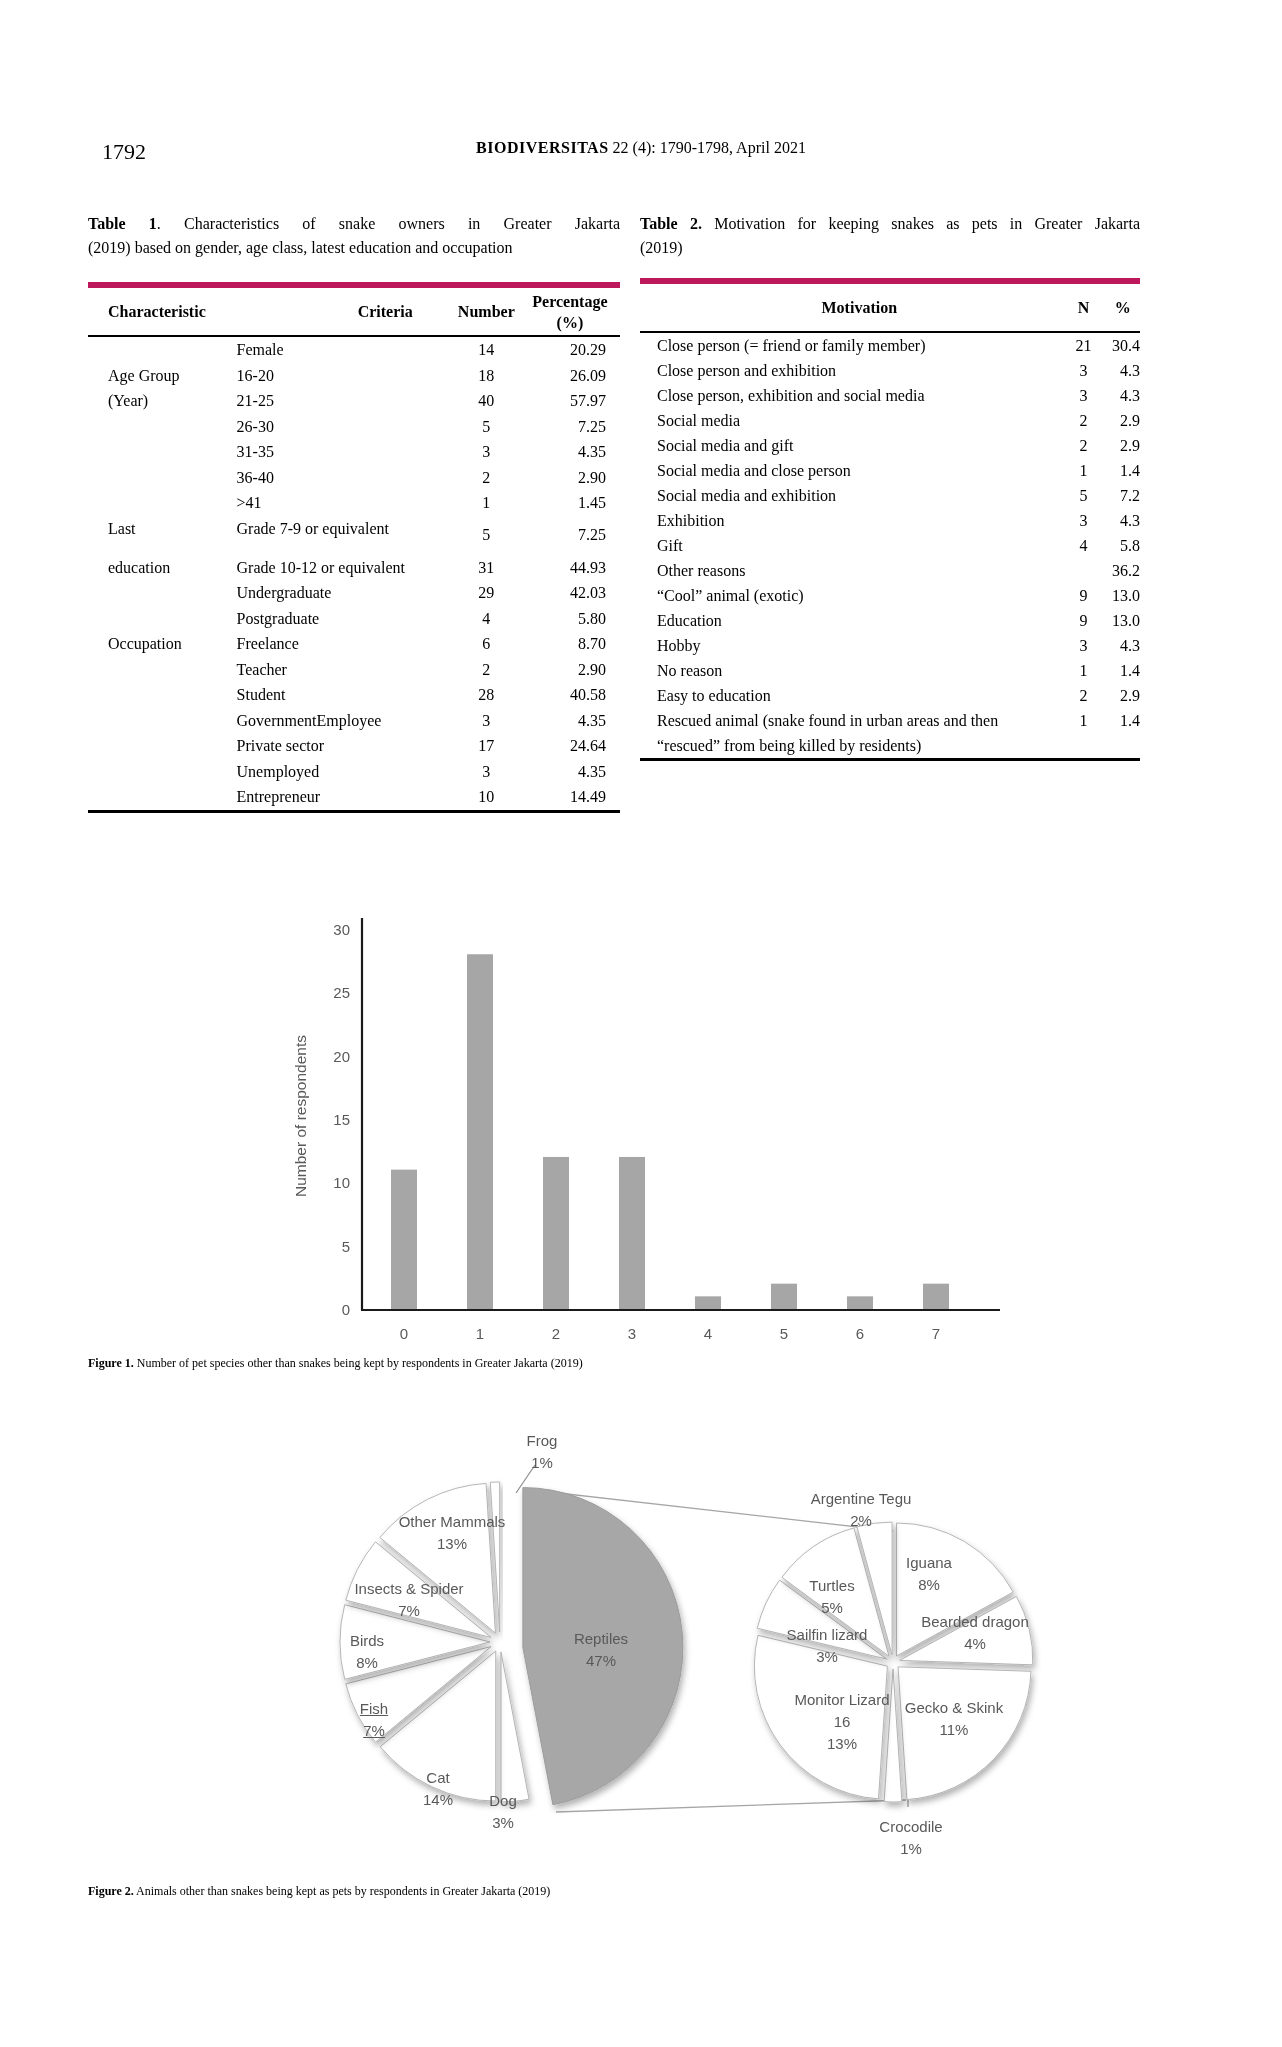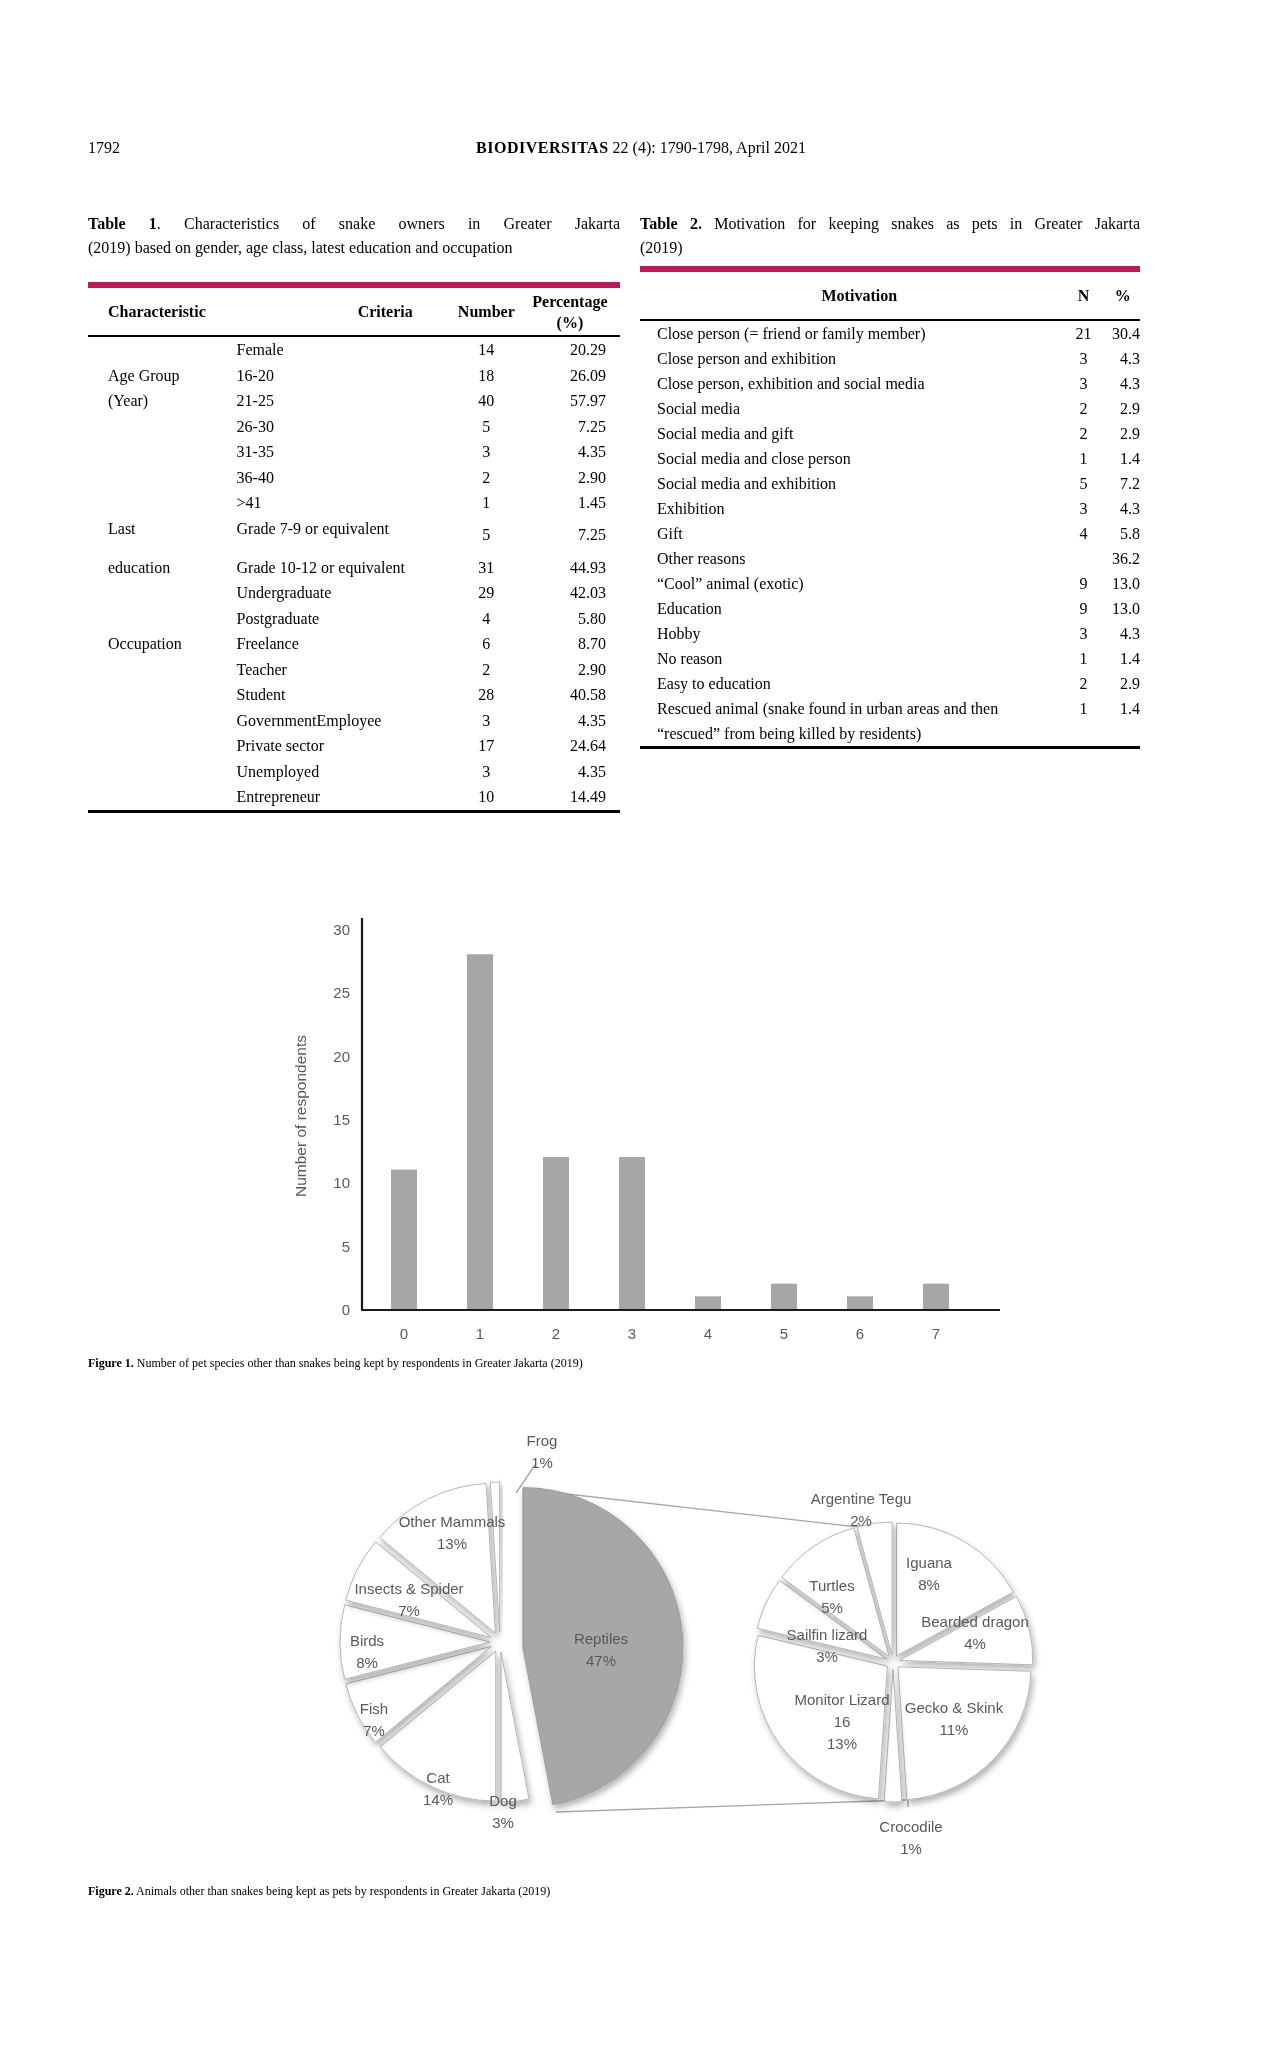--- a/index.html
+++ b/index.html
@@ -1,34 +1,34 @@
 <!DOCTYPE html>
 <html><head>
 <meta charset="utf-8">
 <style>
   html,body{margin:0;padding:0;}
   body{position:relative;width:1282px;height:2047px;background:#ffffff;
        font-family:"Liberation Serif",serif;color:#000;}
   
-  .pagenum{position:absolute;left:88px;top:139px;font-size:16px;}
+  .pagenum{position:absolute;left:102px;top:139px;font-size:22px;}
   .journal{position:absolute;left:0;top:139px;width:1282px;text-align:center;font-size:16px;}
   .journal b{letter-spacing:0.5px;}
   
   .tcap{position:absolute;font-size:16px;line-height:23.5px;}
   .t1cap{left:88px;top:212px;width:532px;}
   .t2cap{left:640px;top:212px;width:500px;}
   .capline1{text-align:justify;text-align-last:justify;}
   .fcap{position:absolute;left:88px;font-size:12px;white-space:nowrap;}
   .f1cap{top:1356px;}
   .f2cap{top:1884px;}
   
   table.paper{position:absolute;border-collapse:collapse;font-size:16px;
       border-top:6px solid #be185d;border-bottom:3px solid #000;}
   table.t1{left:88px;top:282px;width:532px;}
-  table.t2{left:640px;top:266px;width:500px;}
+  table.t2{left:640px;top:278px;width:500px;}
   table.paper th{border-bottom:2.5px solid #000;font-weight:bold;vertical-align:middle;
       height:47px;padding:0;line-height:21px;}
   table.paper td{padding:0;vertical-align:top;}
   .t1 td{line-height:25.5px;}
   .t2 td{line-height:25px;}
   .t1 .c1{width:152px;text-align:left;padding-left:20px;}
   .t1 .c2{width:200px;text-align:left;padding-right:40px;}
   .t1 .c3{width:75px;text-align:center;}
   .t1 .c4{width:105px;text-align:right;padding-right:14px;}
   .t1 th.c1{text-align:left;}
@@ -351,21 +351,21 @@
         <div>47%</div>
       </div>
       <div class="plabel" style="left: 503px; top: 1812px;">
         <div>Dog</div>
         <div>3%</div>
       </div>
       <div class="plabel" style="left: 438px; top: 1789px;">
         <div>Cat</div>
         <div>14%</div>
       </div>
-      <div class="plabel" style="left: 374px; top: 1720px;">
+      <div class="plabel" style="left: 374px; top: 1720px; text-decoration: underline;">
         <div>Fish</div>
         <div>7%</div>
       </div>
       <div class="plabel" style="left: 367px; top: 1652px;">
         <div>Birds</div>
         <div>8%</div>
       </div>
       <div class="plabel" style="left: 409px; top: 1600px;">
         <div>Insects &amp; Spider</div>
         <div>7%</div>

